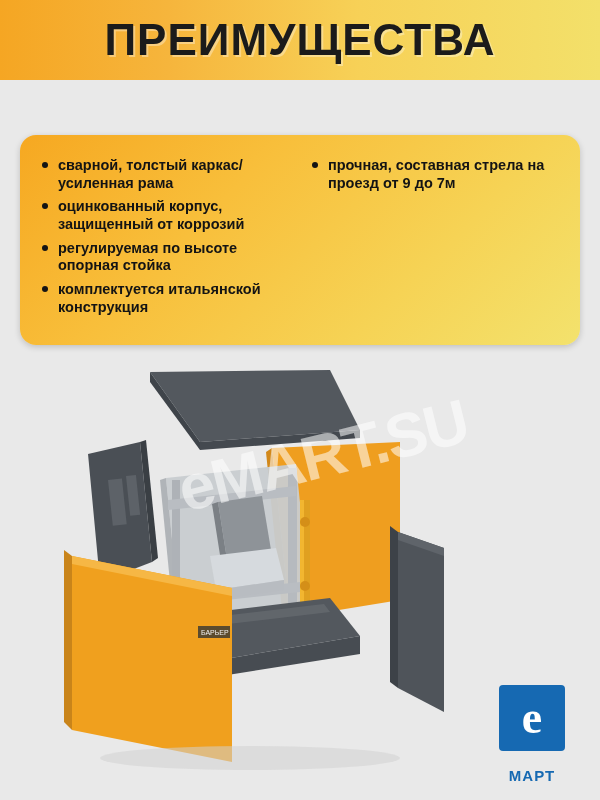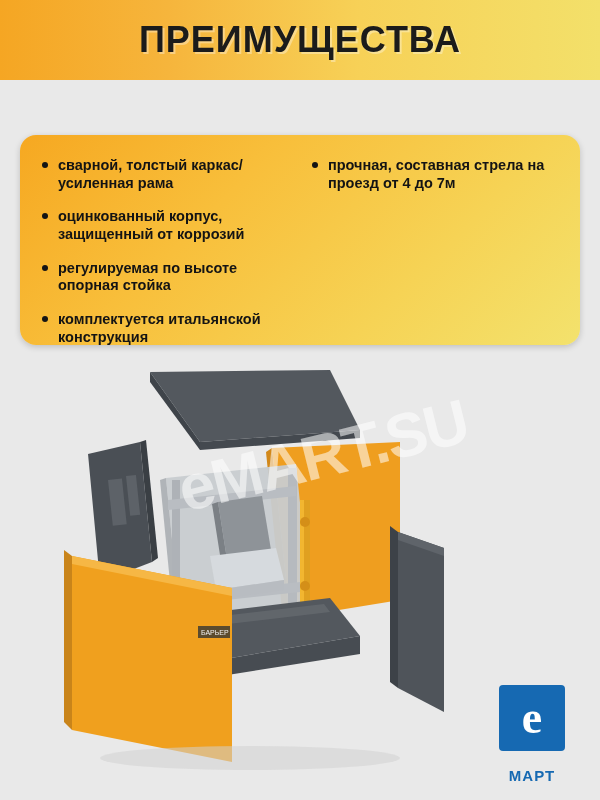--- a/index.html
+++ b/index.html
@@ -33,21 +33,21 @@
   }
   .header-band .title {
     position: absolute;
     left: 0;
     top: 0;
     width: 600px;
     height: 80px;
     display: flex;
     align-items: center;
     justify-content: center;
-    font-size: 36px;
+    font-size: 44px;
     font-weight: bold;
     letter-spacing: 1px;
     color: #1b1b1b;
     text-shadow: 2px 2px 0 rgba(255,255,255,0.35);
     font-family: "Liberation Sans", sans-serif;
   }
 
   
   .features-card {
     position: absolute;
@@ -62,21 +62,21 @@
     box-sizing: border-box;
     padding: 14px 18px 14px 22px;
   }
   .features-col {
     width: 50%;
     box-sizing: border-box;
     padding-right: 10px;
     display: flex;
     flex-direction: column;
     justify-content: flex-start;
-    gap: 16px;
+    gap: 6px;
     padding-top: 8px;
   }
   .features-col.right {
     padding-left: 10px;
     padding-right: 0;
   }
   .feature-item {
     position: relative;
     padding-left: 16px;
     font-size: 14.5px;
@@ -191,21 +191,21 @@
         <span>регулируемая по высоте опорная стойка</span>
       </div>
       <div class="feature-item">
         <span class="bullet"></span>
         <span>комплектуется итальянской конструкция</span>
       </div>
     </div>
     <div class="features-col right">
       <div class="feature-item">
         <span class="bullet"></span>
-        <span>прочная, составная стрела на проезд от 4 до 7м</span>
+        <span>прочная, составная стрела на проезд от 9 до 7м</span>
       </div>
     </div>
   </div>
 
   <div class="product-area">
     <svg class="product-svg" width="600" height="450" viewBox="0 0 600 450" xmlns="http://www.w3.org/2000/svg">
 
       <g>
         <polygon points="150,22 330,20 360,80 200,92" fill="#53585e"></polygon>
         <polygon points="150,22 200,92 200,100 150,32" fill="#3f444a"></polygon>

